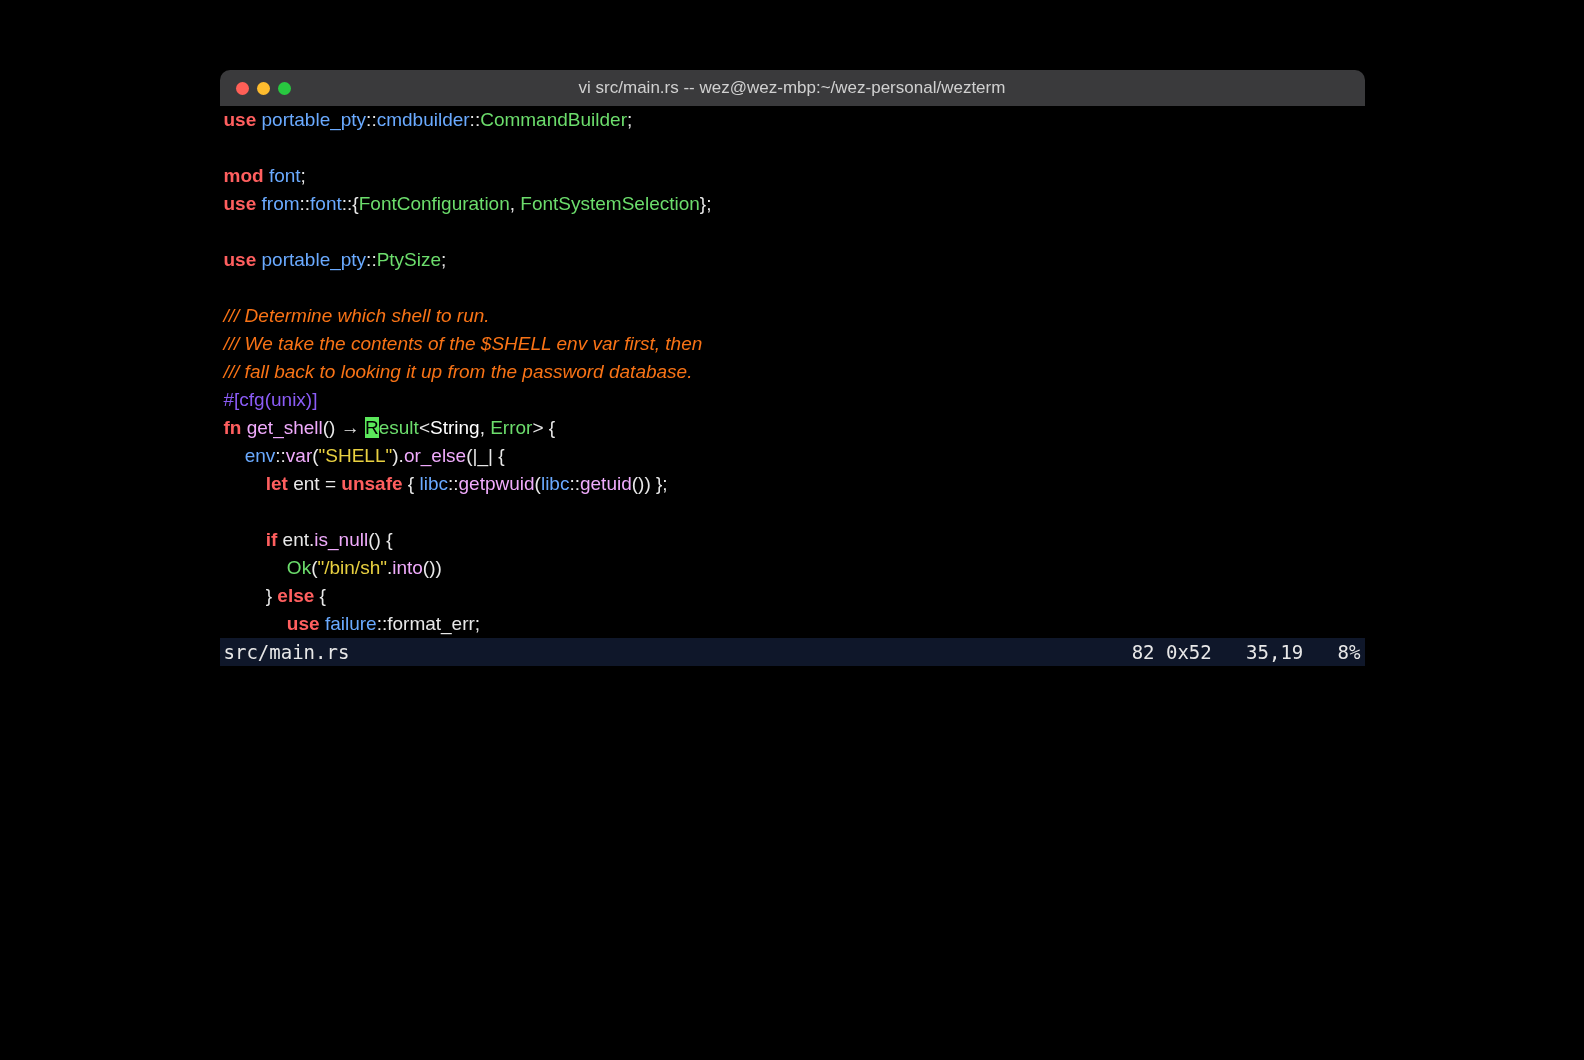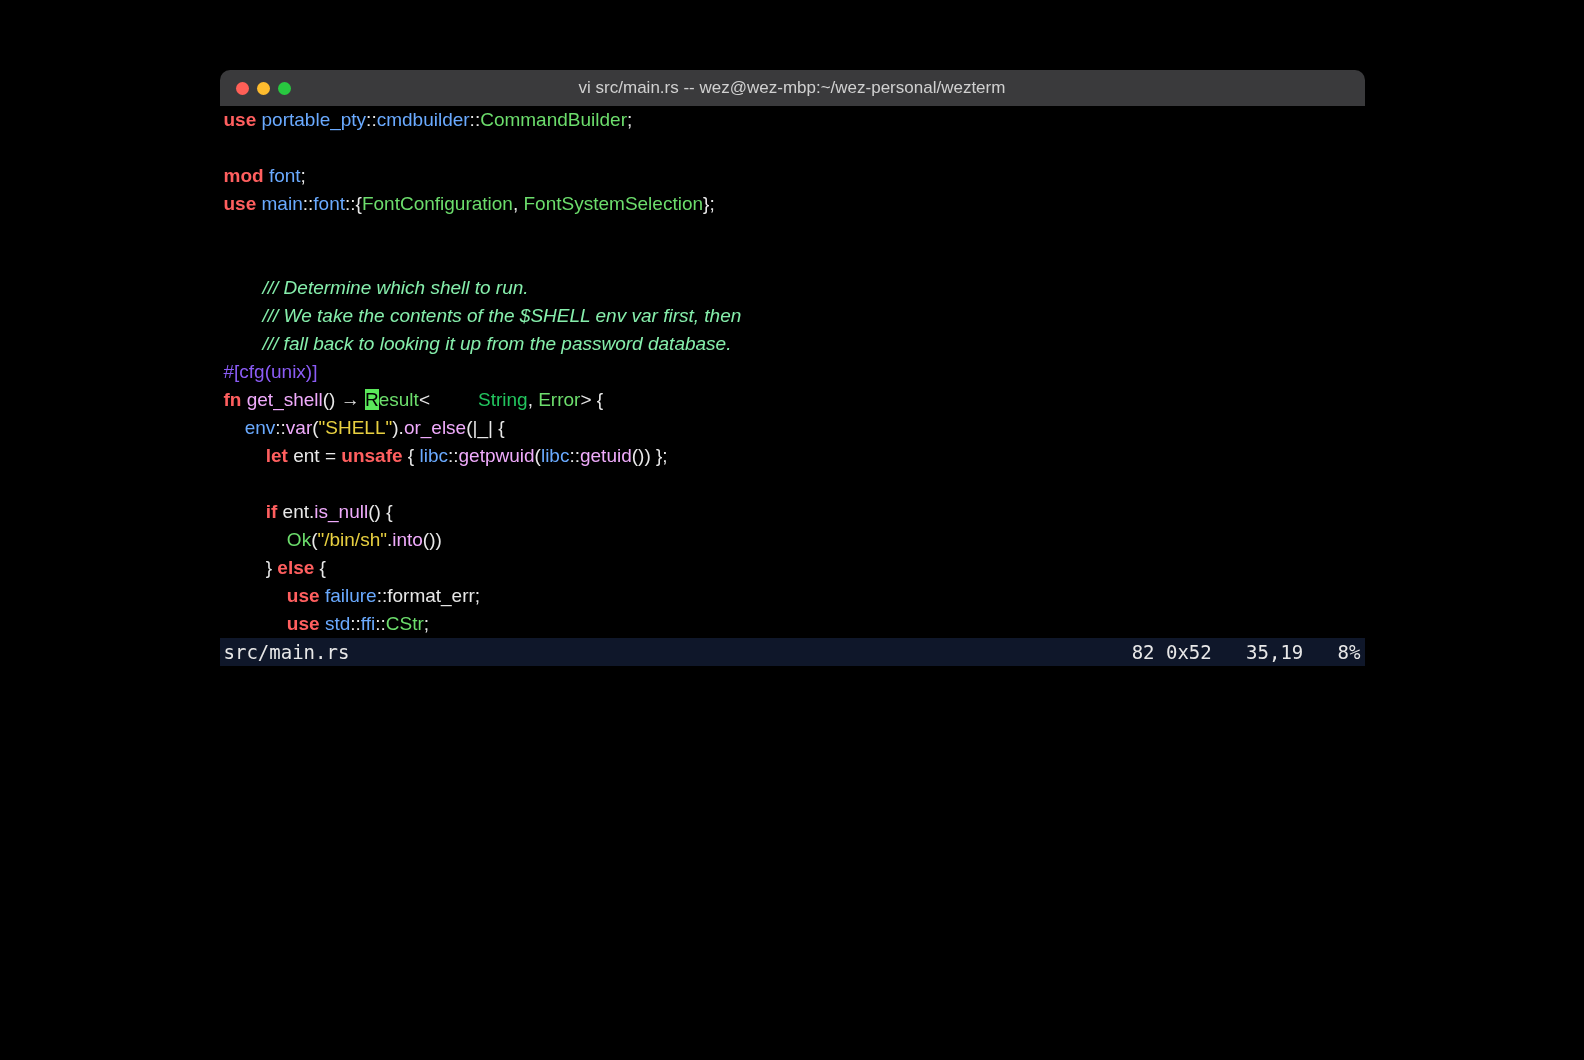--- a/index.html
+++ b/index.html
@@ -54,25 +54,25 @@
       font-size: 19px;
       line-height: 28px;
       padding: 0;
     }
     .line { white-space: pre; padding-left: 4px; }
     .blank { height: 28px; }
     .kw { color: #ff5f5f; font-weight: bold; }
     .mod { color: #6aaaff; }
     .type { color: #6cdd6c; }
     .punct { color: #e8e8e8; }
-    .comment { color: #86efac; font-style: italic; margin-left: 39px; }
+    .comment { color: #f97316; font-style: italic; }
     .attr { color: #8b5cf6; }
     .string { color: #e8d040; }
     .func { color: #f0abfc; }
-    .builtin { color: #22c55e; margin-left: 48px; }
+    .builtin { color: #ffffff; }
     .cursor-bg { background: #5be85b; color: #000; }
     .arrow { color: #e8e8e8; }
     .statusbar {
       background: #0f172a;
       color: #e8e8e8;
       font-family: 'Menlo', 'Consolas', monospace;
       font-size: 19px;
       line-height: 28px;
       display: flex;
       padding: 0 4px;
@@ -91,36 +91,36 @@
       <div class="traffic-light tl-yellow"></div>
       <div class="traffic-light tl-green"></div>
     </div>
     <div class="title">vi src/main.rs -- wez@wez-mbp:~/wez-personal/wezterm</div>
   </div>
 
   <div class="terminal">
     <div class="line"><span class="kw">use</span> <span class="mod">portable_pty</span><span class="punct">::</span><span class="mod">cmdbuilder</span><span class="punct">::</span><span class="type">CommandBuilder</span><span class="punct">;</span></div>
     <div class="blank"></div>
     <div class="line"><span class="kw">mod</span> <span class="mod">font</span><span class="punct">;</span></div>
-    <div class="line"><span class="kw">use</span> <span class="mod">main</span><span class="punct">::</span><span class="mod">font</span><span class="punct">::</span><span class="punct">{</span><span class="type">FontConfiguration</span><span class="punct">, </span><span class="type">FontSystemSelection</span><span class="punct">}</span><span class="punct">;</span></div>
+    <div class="line"><span class="kw">use</span> <span class="mod">from</span><span class="punct">::</span><span class="mod">font</span><span class="punct">::</span><span class="punct">{</span><span class="type">FontConfiguration</span><span class="punct">, </span><span class="type">FontSystemSelection</span><span class="punct">}</span><span class="punct">;</span></div>
     <div class="blank"></div>
+    <div class="line"><span class="kw">use</span> <span class="mod">portable_pty</span><span class="punct">::</span><span class="type">PtySize</span><span class="punct">;</span></div>
     <div class="blank"></div>
     <div class="line comment">/// Determine which shell to run.</div>
     <div class="line comment">/// We take the contents of the $SHELL env var first, then</div>
     <div class="line comment">/// fall back to looking it up from the password database.</div>
     <div class="line attr">#[cfg(unix)]</div>
     <div class="line"><span class="kw">fn</span> <span class="func">get_shell</span><span class="punct">()</span><span class="arrow"> → </span><span class="cursor-bg">R</span><span class="type">esult</span><span class="punct">&lt;</span><span class="builtin">String</span><span class="punct">, </span><span class="type">Error</span><span class="punct">&gt;</span><span class="punct"> {</span></div>
     <div class="line"><span>    </span><span class="mod">env</span><span class="punct">::</span><span class="func">var</span><span class="punct">(</span><span class="string">"SHELL"</span><span class="punct">)</span><span class="punct">.</span><span class="func">or_else</span><span class="punct">(|</span><span class="punct">_</span><span class="punct">| {</span></div>
     <div class="line"><span>        </span><span class="kw">let</span><span class="punct"> ent </span><span class="punct">= </span><span class="kw">unsafe</span><span class="punct"> { </span><span class="mod">libc</span><span class="punct">::</span><span class="func">getpwuid</span><span class="punct">(</span><span class="mod">libc</span><span class="punct">::</span><span class="func">getuid</span><span class="punct">())</span><span class="punct"> };</span></div>
     <div class="blank"></div>
     <div class="line"><span>        </span><span class="kw">if</span><span class="punct"> ent</span><span class="punct">.</span><span class="func">is_null</span><span class="punct">() {</span></div>
     <div class="line"><span>            </span><span class="type">Ok</span><span class="punct">(</span><span class="string">"/bin/sh"</span><span class="punct">.</span><span class="func">into</span><span class="punct">())</span></div>
     <div class="line"><span>        </span><span class="punct">} </span><span class="kw">else</span><span class="punct"> {</span></div>
     <div class="line"><span>            </span><span class="kw">use</span><span class="mod"> failure</span><span class="punct">::</span><span class="punct">format_err</span><span class="punct">;</span></div>
-    <div class="line"><span>            </span><span class="kw">use</span><span class="mod"> std</span><span class="punct">::</span><span class="mod">ffi</span><span class="punct">::</span><span class="type">CStr</span><span class="punct">;</span></div>
   </div>
 
   <div class="statusbar">
     <span class="status-left">src/main.rs</span>
     <span class="status-right"><span>82 0x52</span>   <span>35,19</span>   <span>8%</span></span>
   </div>
   <div class="bottom-pad"></div>
 </div>
 
 </body></html>

